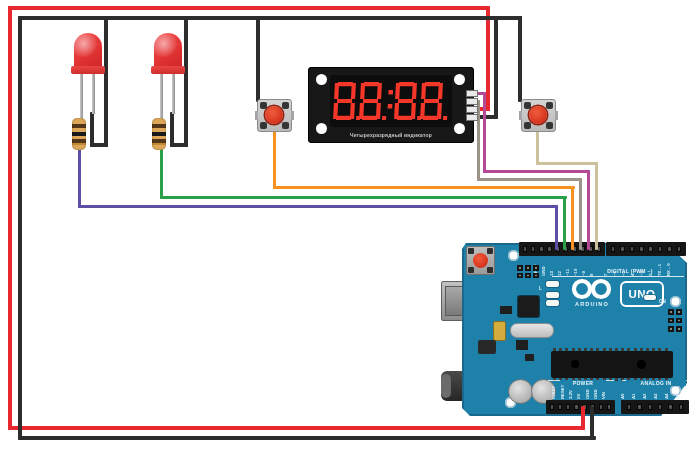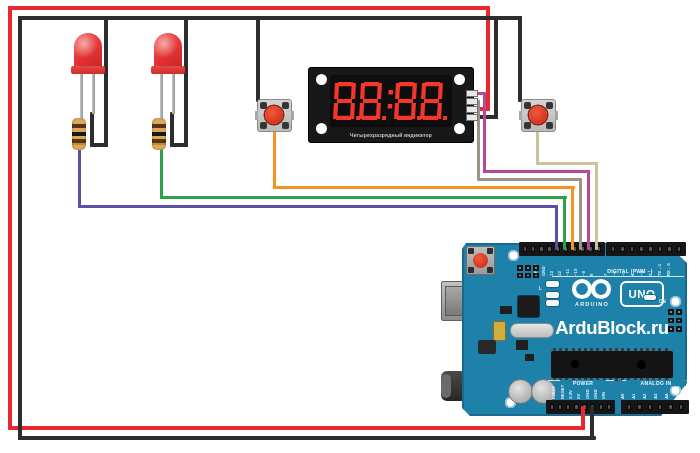--- a/index.html
+++ b/index.html
@@ -163,21 +163,20 @@
     <circle cx="35" cy="11" r="8" fill="none" stroke="#ffffff" stroke-width="4.2"></circle>
     <rect x="12.5" y="9.9" width="7" height="2.2" fill="#1e81aa"></rect>
     <rect x="31.5" y="9.9" width="7" height="2.2" fill="#1e81aa"></rect>
     <rect x="33.9" y="7.5" width="2.2" height="7" fill="#1e81aa"></rect>
   </svg>
   <div class="slab" style="left:566px;top:301px;width:52px;font-size:5.5px;letter-spacing:1.2px;">ARDUINO</div>
   <div class="uno-box">UNO</div>
   <div class="ledrect" style="left:644px;top:295px;width:12px;height:5px;"></div>
   <span class="vlab" style="left:659px;top:299px;transform:none;font-size:4.5px;">ON</span>
 
-  <div class="brand">ArduBlock.ru</div>
 
   <div class="abs" style="left:510px;top:323px;width:42px;height:13px;border-radius:7px;background:linear-gradient(#e6e6e6,#bdbdbd);border:1px solid #8d8d8d;"></div>
   <div class="abs" style="left:493px;top:321px;width:11px;height:18px;background:#d2ad3e;border:1px solid #8a6d1d;border-radius:2px;"></div>
   <div class="abs" style="left:500px;top:306px;width:12px;height:8px;background:#1f1f1f;"></div>
   <div class="abs" style="left:516px;top:340px;width:12px;height:10px;background:#1f1f1f;"></div>
   <div class="abs" style="left:525px;top:354px;width:9px;height:7px;background:#1f1f1f;"></div>
   <div class="abs" style="left:478px;top:340px;width:18px;height:14px;background:#282828;border-radius:2px;"></div>
 
   <div class="abs" style="left:551px;top:351px;width:122px;height:27px;background:#141414;border-radius:2px;">
     <span class="abs" style="left:2px;top:-3px;width:118px;height:3px;background:repeating-linear-gradient(90deg,#3c3c3c 0 3px,transparent 3px 6.2px);"></span>

